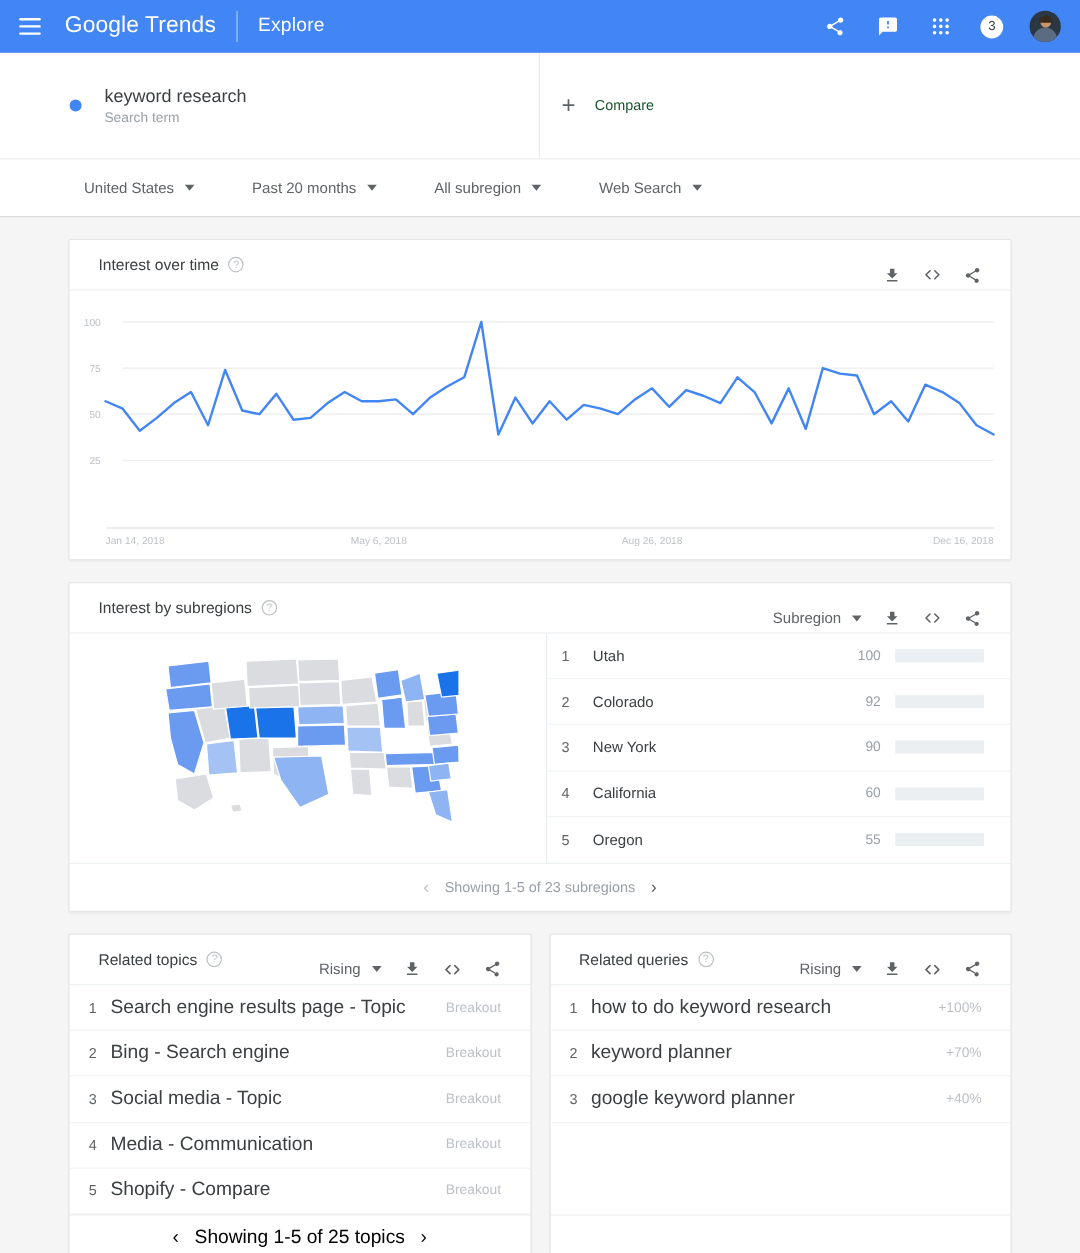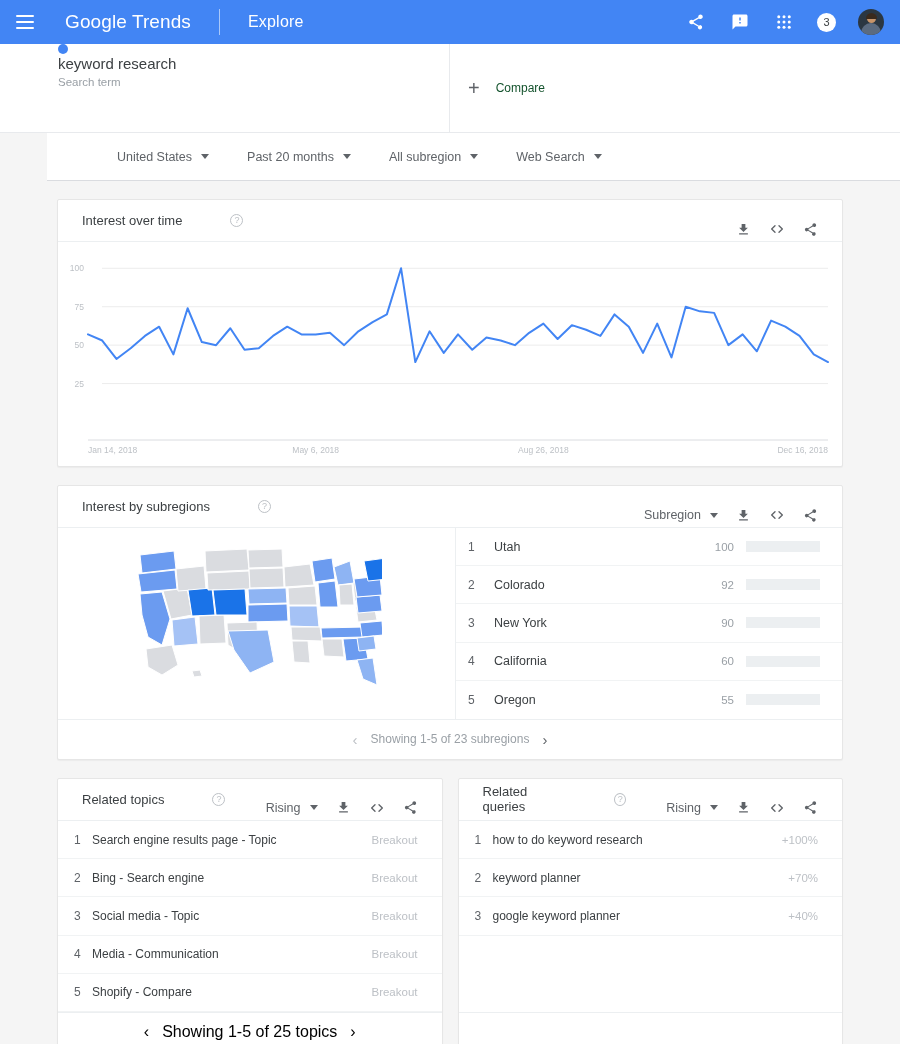--- a/index.html
+++ b/index.html
@@ -8,21 +8,21 @@
     background: #f5f5f5;
     font-family: "Liberation Sans", sans-serif;
     -webkit-font-smoothing: antialiased;
     overflow: hidden;
   }
 
   
   .appbar {
     height: 44px; background: #4285f4;
     display: flex; align-items: center; padding: 16px 16px;
-    color: #fff; position: relative; gap: 11px;
+    color: #fff; position: relative;
   }
   .hamburger { width: 18px; height: 14px; display: flex; flex-direction: column;
     justify-content: space-between; cursor: pointer; margin-right: 20px; }
   .hamburger span { display: block; height: 2px; background: #fff; border-radius: 1px; }
   .brand { font-size: 19px; letter-spacing: .1px; white-space: nowrap; }
   .brand .g { font-weight: 500; }
   .brand .t { font-weight: 400; }
   .bar-sep { width: 1px; height: 26px; background: rgba(255,255,255,.55); margin: 0 17px; }
   .explore { font-size: 16px; font-weight: 400; letter-spacing: .2px; cursor: pointer; }
   .appbar-right { margin-left: auto; display: flex; align-items: center; gap: 22px; }
@@ -43,48 +43,46 @@
   .avatar .body { position: absolute; width: 20px; height: 12px; border-radius: 10px 10px 0 0;
     background: #5b6b80; left: 3px; top: 14px; }
   .avatar .hair { position: absolute; width: 11px; height: 6px; border-radius: 6px 6px 0 0;
     background: #3a2a1c; left: 7.5px; top: 3.5px; }
 
   
   .termrow {
     background: #fff; display: flex; height: 89px; border-bottom: 1px solid #e8eaed;
   }
   .term-pane {
-    width: 450px; border-right: 1px solid #e8eaed; display: flex; 
+    width: 450px; border-right: 1px solid #e8eaed; display: flex; align-items: center;
     padding-left: 58px;
-    flex-direction: column;
   }
   .dot { width: 10px; height: 10px; border-radius: 50%; background: #4285f4; margin-right: 19px; flex: none; }
   .term-text .tname { font-size: 15px; color: #3c4043; line-height: 19px; }
   .term-text .tsub { font-size: 11.5px; color: #9aa0a6; margin-top: 3px; }
   .compare-pane { flex: 1; display: flex; align-items: center; padding-left: 18px; cursor: pointer; }
   .plus { font-size: 20px; color: #5f6368; font-weight: 300; margin-right: 16px; line-height: 1; }
   .compare-label { font-size: 12px; color: #14532d; }
 
   
   .filters {
     background: #fff; height: 48px; display: flex; align-items: center;
-    padding-left: 70px; border-bottom: 1px solid #dadce0; gap: 38px; margin-left: 47px;
+    padding-left: 70px; border-bottom: 1px solid #dadce0; gap: 48px;
   }
   .filter { display: flex; align-items: center; font-size: 12.5px; color: #5f6368; cursor: pointer; }
   .caret { width: 0; height: 0; border-left: 4px solid transparent; border-right: 4px solid transparent;
     border-top: 5px solid #5f6368; margin-left: 9px; }
 
   
   .content { padding: 18px 57px 0 57px; }
   .card { background: #fff; border: 1px solid #e6e6e6; border-radius: 2px;
     box-shadow: 0 1px 1px rgba(0,0,0,.04); }
   .card-head {
     height: 42px; display: flex; align-items: center; padding: 0 24px;
     border-bottom: 1px solid #eceff1;
-    gap: 40px;
   }
   .card-title { font-size: 13px; color: #3c4043; }
   .help {
     width: 13px; height: 13px; border-radius: 50%; border: 1px solid #bdc1c6; color: #bdc1c6;
     font-size: 9px; display: flex; align-items: center; justify-content: center;
     margin-left: 8px; cursor: pointer; line-height: 1;
   }
   .head-actions { margin-left: auto; display: flex; align-items: center; gap: 18px; margin-top: 17px; }
   .dl, .emb, .shr { cursor: pointer; display: flex; align-items: center; }
 
@@ -111,21 +109,21 @@
   .pager .arrow.on { color: #5f6368; }
   .pager .ptext { font-size: 12px; color: #9aa0a6; }
 
   
   .bottom { display: flex; gap: 15px; margin-top: 18px; padding-bottom: 18px; }
   .bcard { width: 386px; display: flex; flex-direction: column; min-height: 271px; }
   .sel { display: flex; align-items: center; font-size: 12.5px; color: #5f6368; cursor: pointer; }
   .brow { display: flex; align-items: center; height: 38.2px; padding: 0 24px 0 16px;
     border-bottom: 1px solid #f1f3f4; }
   .brank { width: 18px; font-size: 12px; color: #5f6368; }
-  .bname { font-size: 12px; color: #3c4043; }
+  .bname { font-size: 16px; color: #3c4043; }
   .bval { margin-left: auto; font-size: 11.5px; color: #bdc1c6; }
   .bfill { flex: 1; }
   .bpager { height: 40px; display: flex; align-items: center; justify-content: center;
     gap: 13px; border-top: 1px solid #eceff1; }
   .bpager-empty { height: 40px; border-top: 1px solid #eceff1; }
 </style>
 </head>
 <body>
 
 <div class="appbar">

